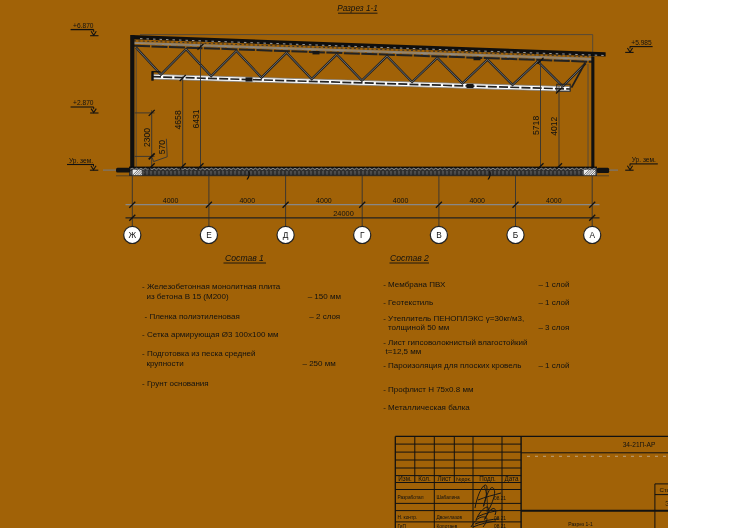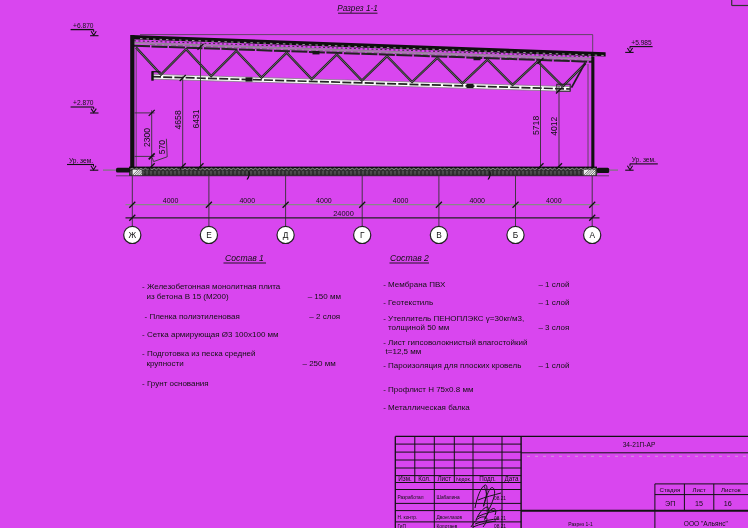--- a/index.html
+++ b/index.html
@@ -1,16 +1,16 @@
 <!DOCTYPE html>
 <html><head>
 <meta charset="utf-8">
 <style>
 html,body{margin:0;padding:0;background:#fff;}
-#page{position:relative;width:748px;height:528px;overflow:hidden;background:#d946ef;}
+#page{position:relative;width:668px;height:528px;overflow:hidden;background:#a16207;}
 </style>
 </head>
 <body>
 <div id="page">
 <svg width="748" height="528" viewBox="0 0 748 528">
 
 <text x="357.5" y="11.0" font-size="8.2" text-anchor="middle" fill="#111" font-family="Liberation Sans, sans-serif" style="font-style:italic">Разрез 1-1</text>
 <line x1="338" y1="13.2" x2="377.5" y2="13.2" stroke="#111" stroke-width="0.9"></line>
 
 <line x1="731.7" y1="0" x2="731.7" y2="5.5" stroke="#333" stroke-width="1.2"></line>

